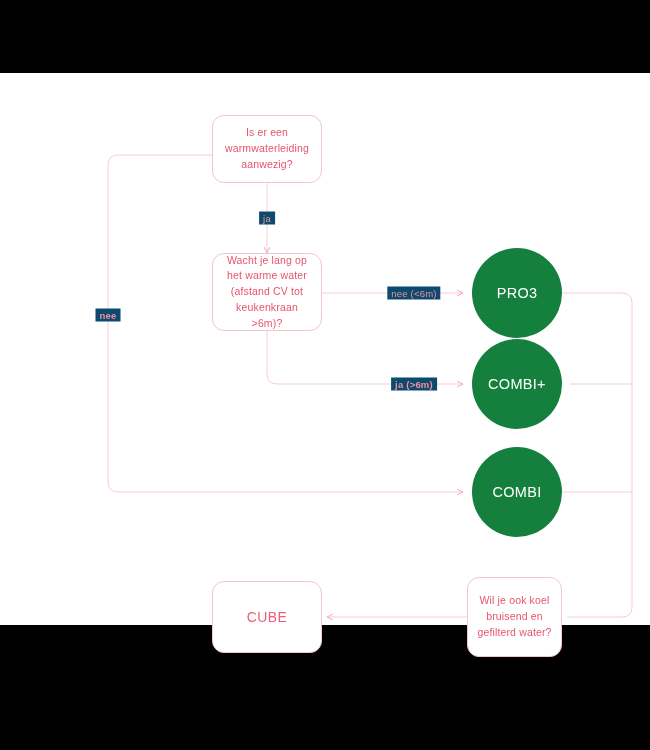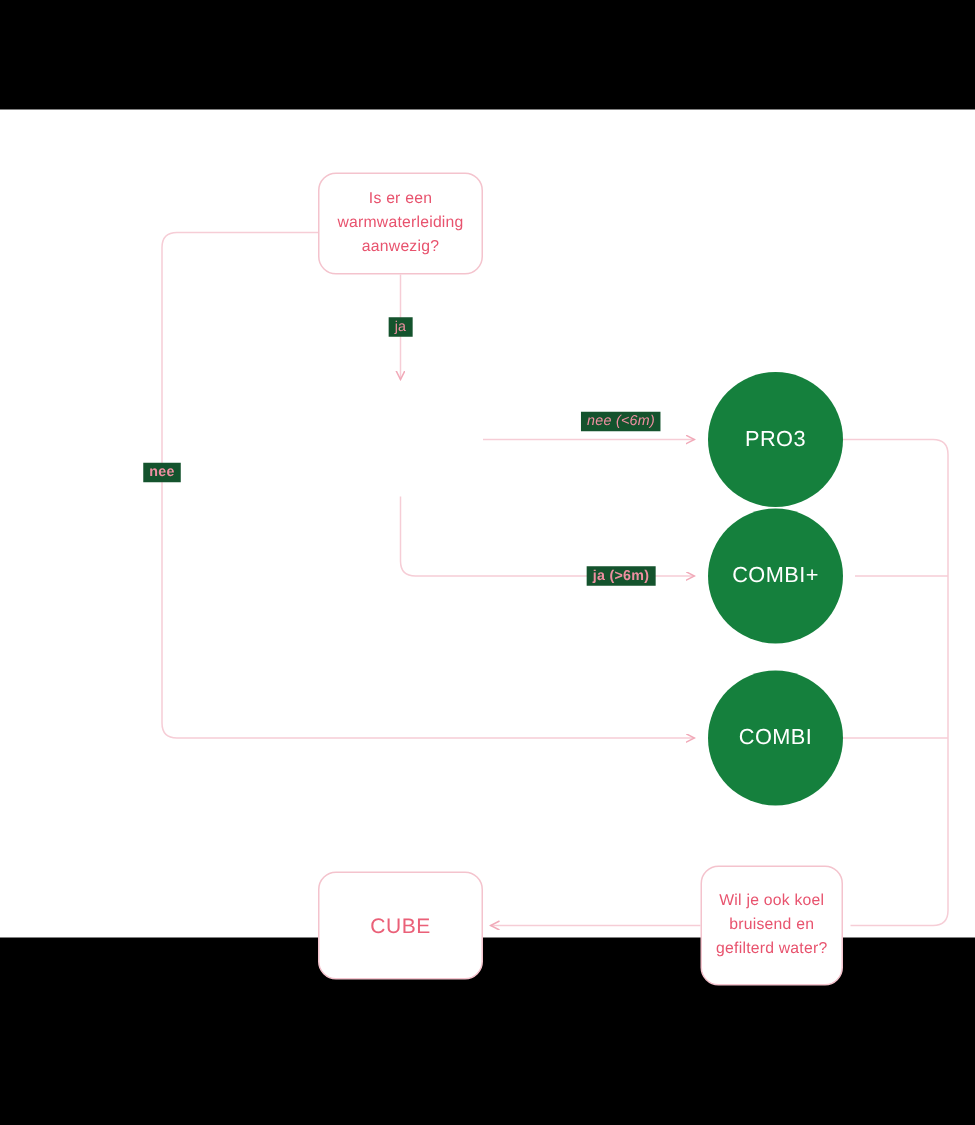--- a/index.html
+++ b/index.html
@@ -60,21 +60,21 @@
     color: #ffffff;
     font-size: 14.5px;
     letter-spacing: 0.3px;
   }
   .edge-label {
     position: absolute;
     color: #ef8fa1;
     font-size: 9.5px;
     letter-spacing: 0.2px;
     white-space: nowrap;
-    background: #14532d;
+    background: #0c4a6e;
     padding: 1px 4px;
     transform: translate(-50%, -50%);
   }
   .bar {
     position: absolute;
     left: 0;
     width: 650px;
     background: #000000;
   }
   #bar-top { top: 0; height: 73px; }
@@ -116,20 +116,23 @@
 
         <path d="M467,544 L327,544" marker-end="url(#arrL)"></path>
 
       </g>
     </svg>
 
     <div class="node box" style="left:212px; top:42px; width:110px; height:68px;">
       <span>Is er een warmwaterleiding aanwezig?</span>
     </div>
 
+    <div class="node box" style="left:212px; top:180px; width:110px; height:78px;">
+      <span>Wacht je lang op het warme water (afstand CV tot keukenkraan &gt;6m)?</span>
+    </div>
 
     <div class="node circle" style="left:472px; top:175px; width:90px; height:90px;">
       <span>PRO3</span>
     </div>
 
     <div class="node circle" style="left:472px; top:266px; width:90px; height:90px;">
       <span>COMBI+</span>
     </div>
 
     <div class="node box" style="left:467px; top:504px; width:95px; height:80px;">
@@ -141,21 +144,21 @@
     </div>
 
     <div class="node box terminal" style="left:212px; top:508px; width:110px; height:72px;">
       <span>CUBE</span>
     </div>
 
     <div class="edge-label" style="left:267px; top:145px;">ja</div>
 
     <div class="edge-label" style="left:108px; top:242px;font-weight:bold;">nee</div>
 
-    <div class="edge-label" style="left:414px; top:208px;font-style:italic;">nee (&lt;6m)</div>
+    <div class="edge-label" style="left:414px; top:220px;">nee (&lt;6m)</div>
 
     <div class="edge-label" style="left:414px; top:311px;font-weight:bold;">ja (&gt;6m)</div>
 
   </div>
 
   <div class="bar" id="bar-bottom"></div>
 
 </div>
 
 </body></html>

